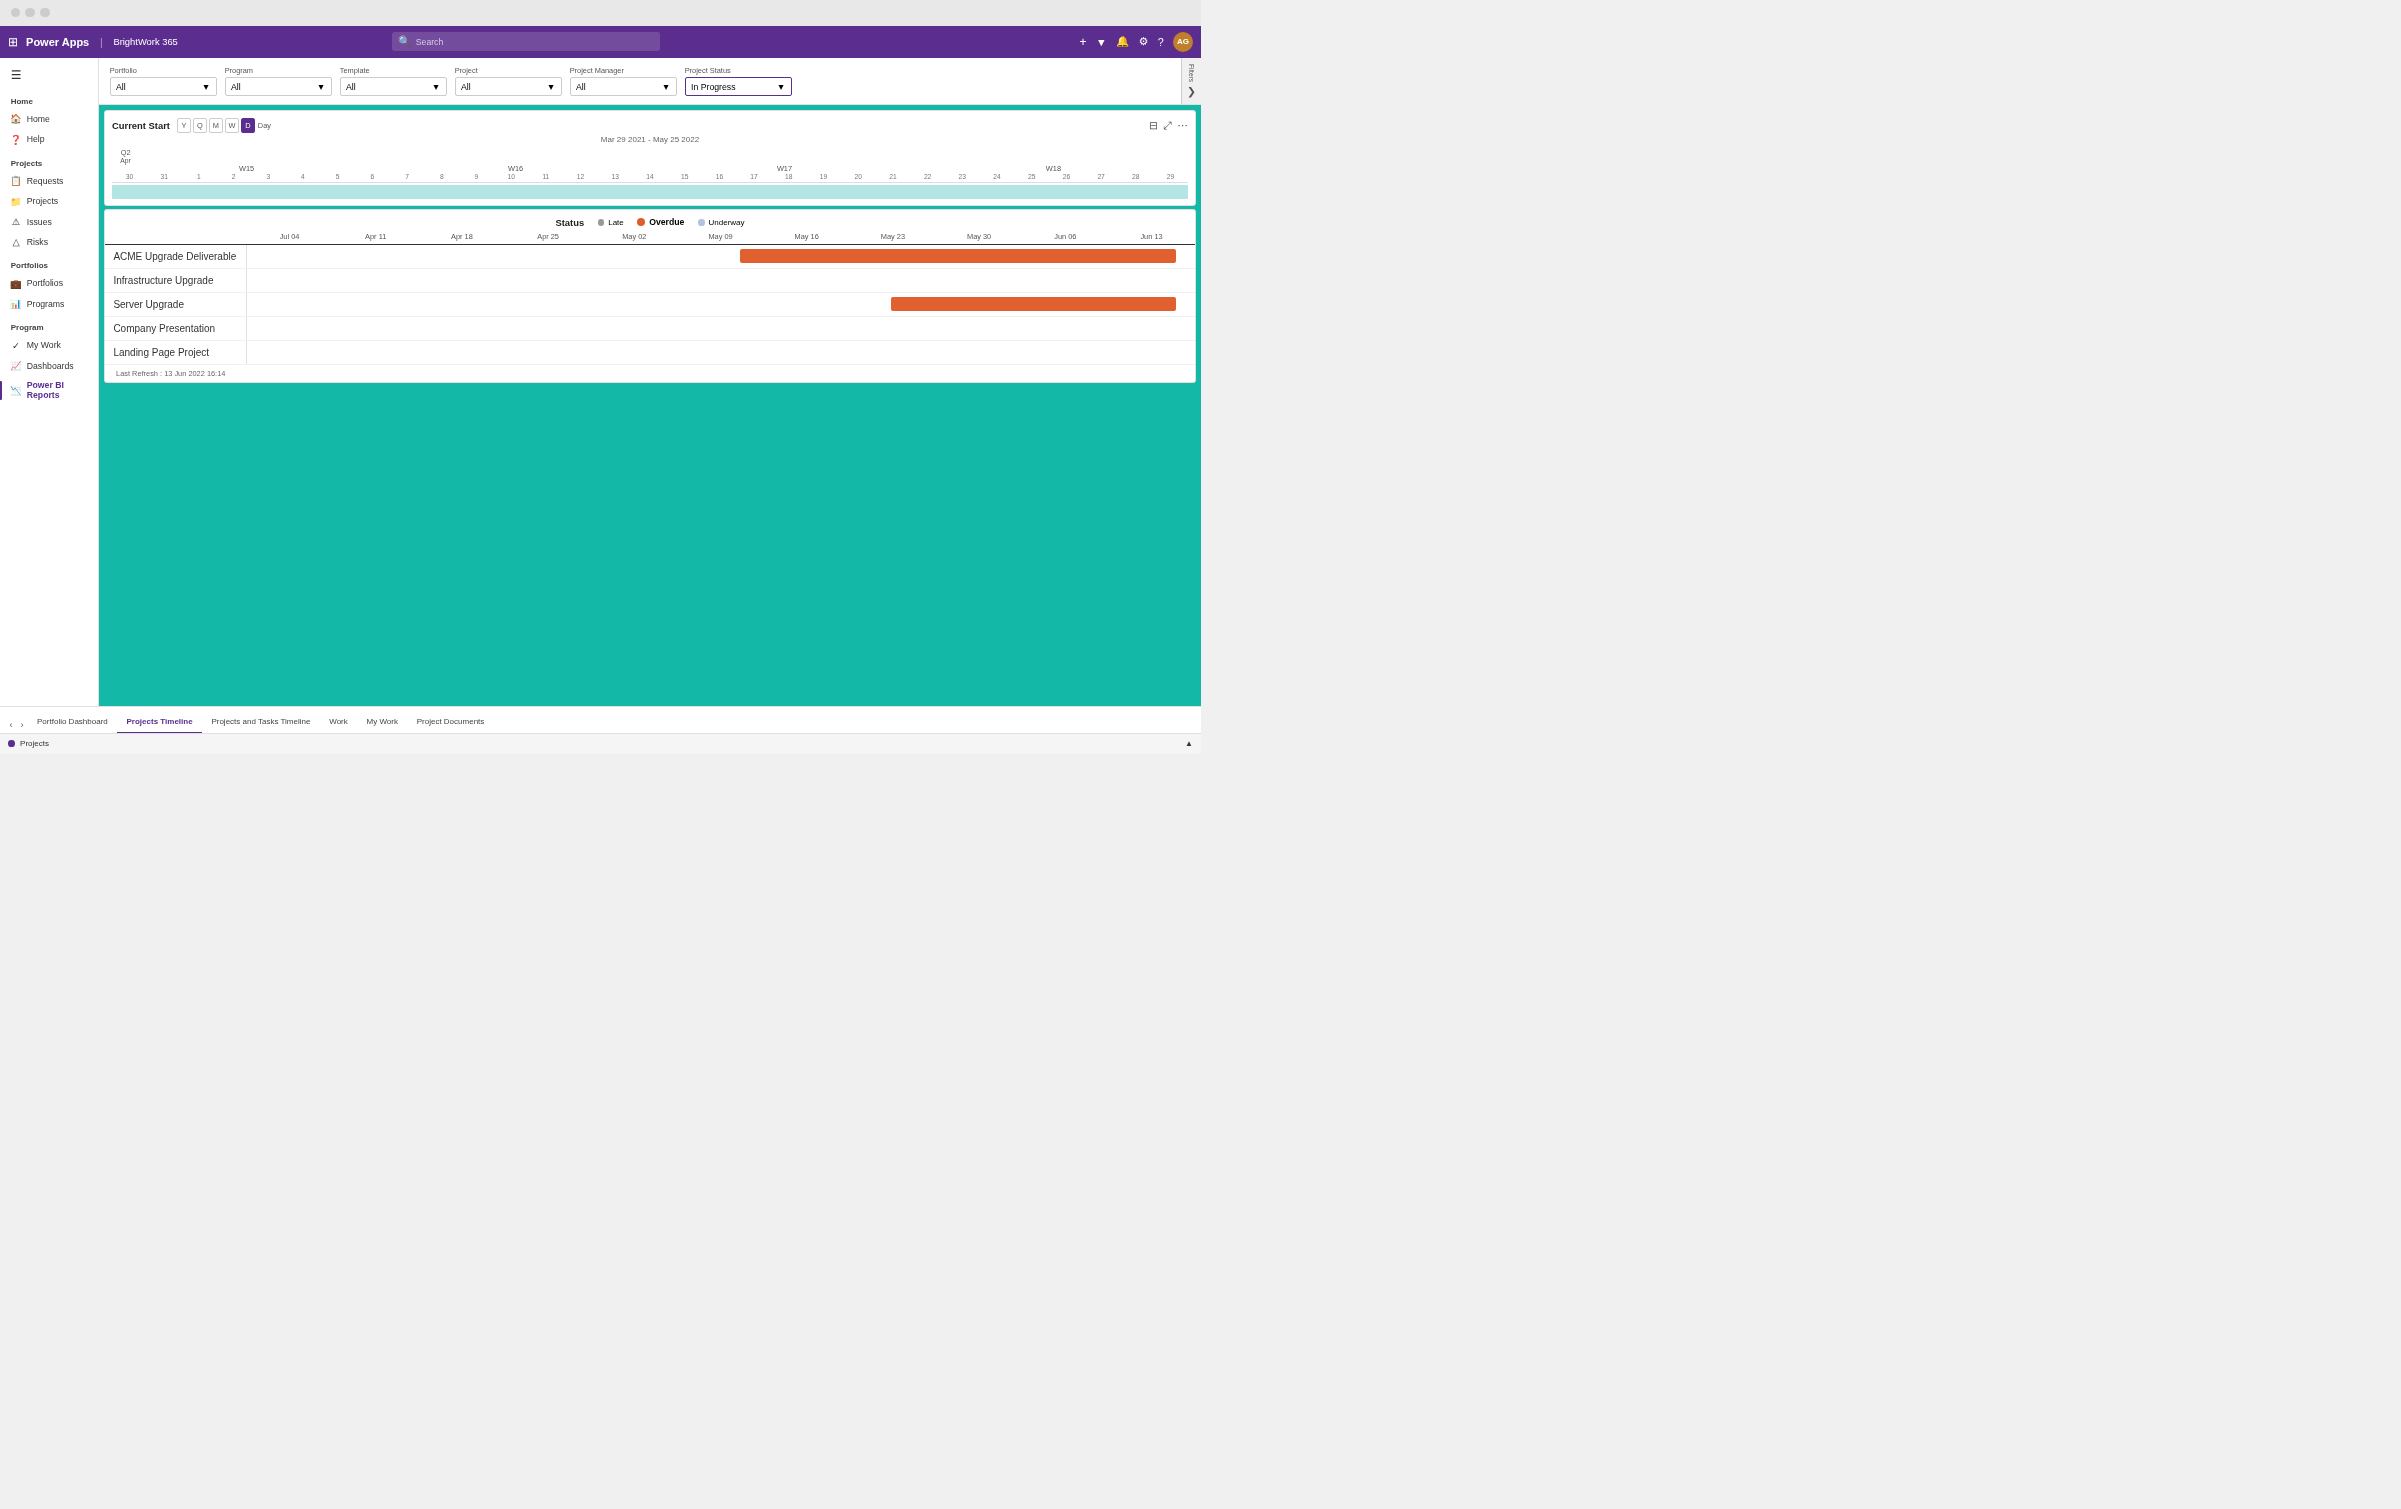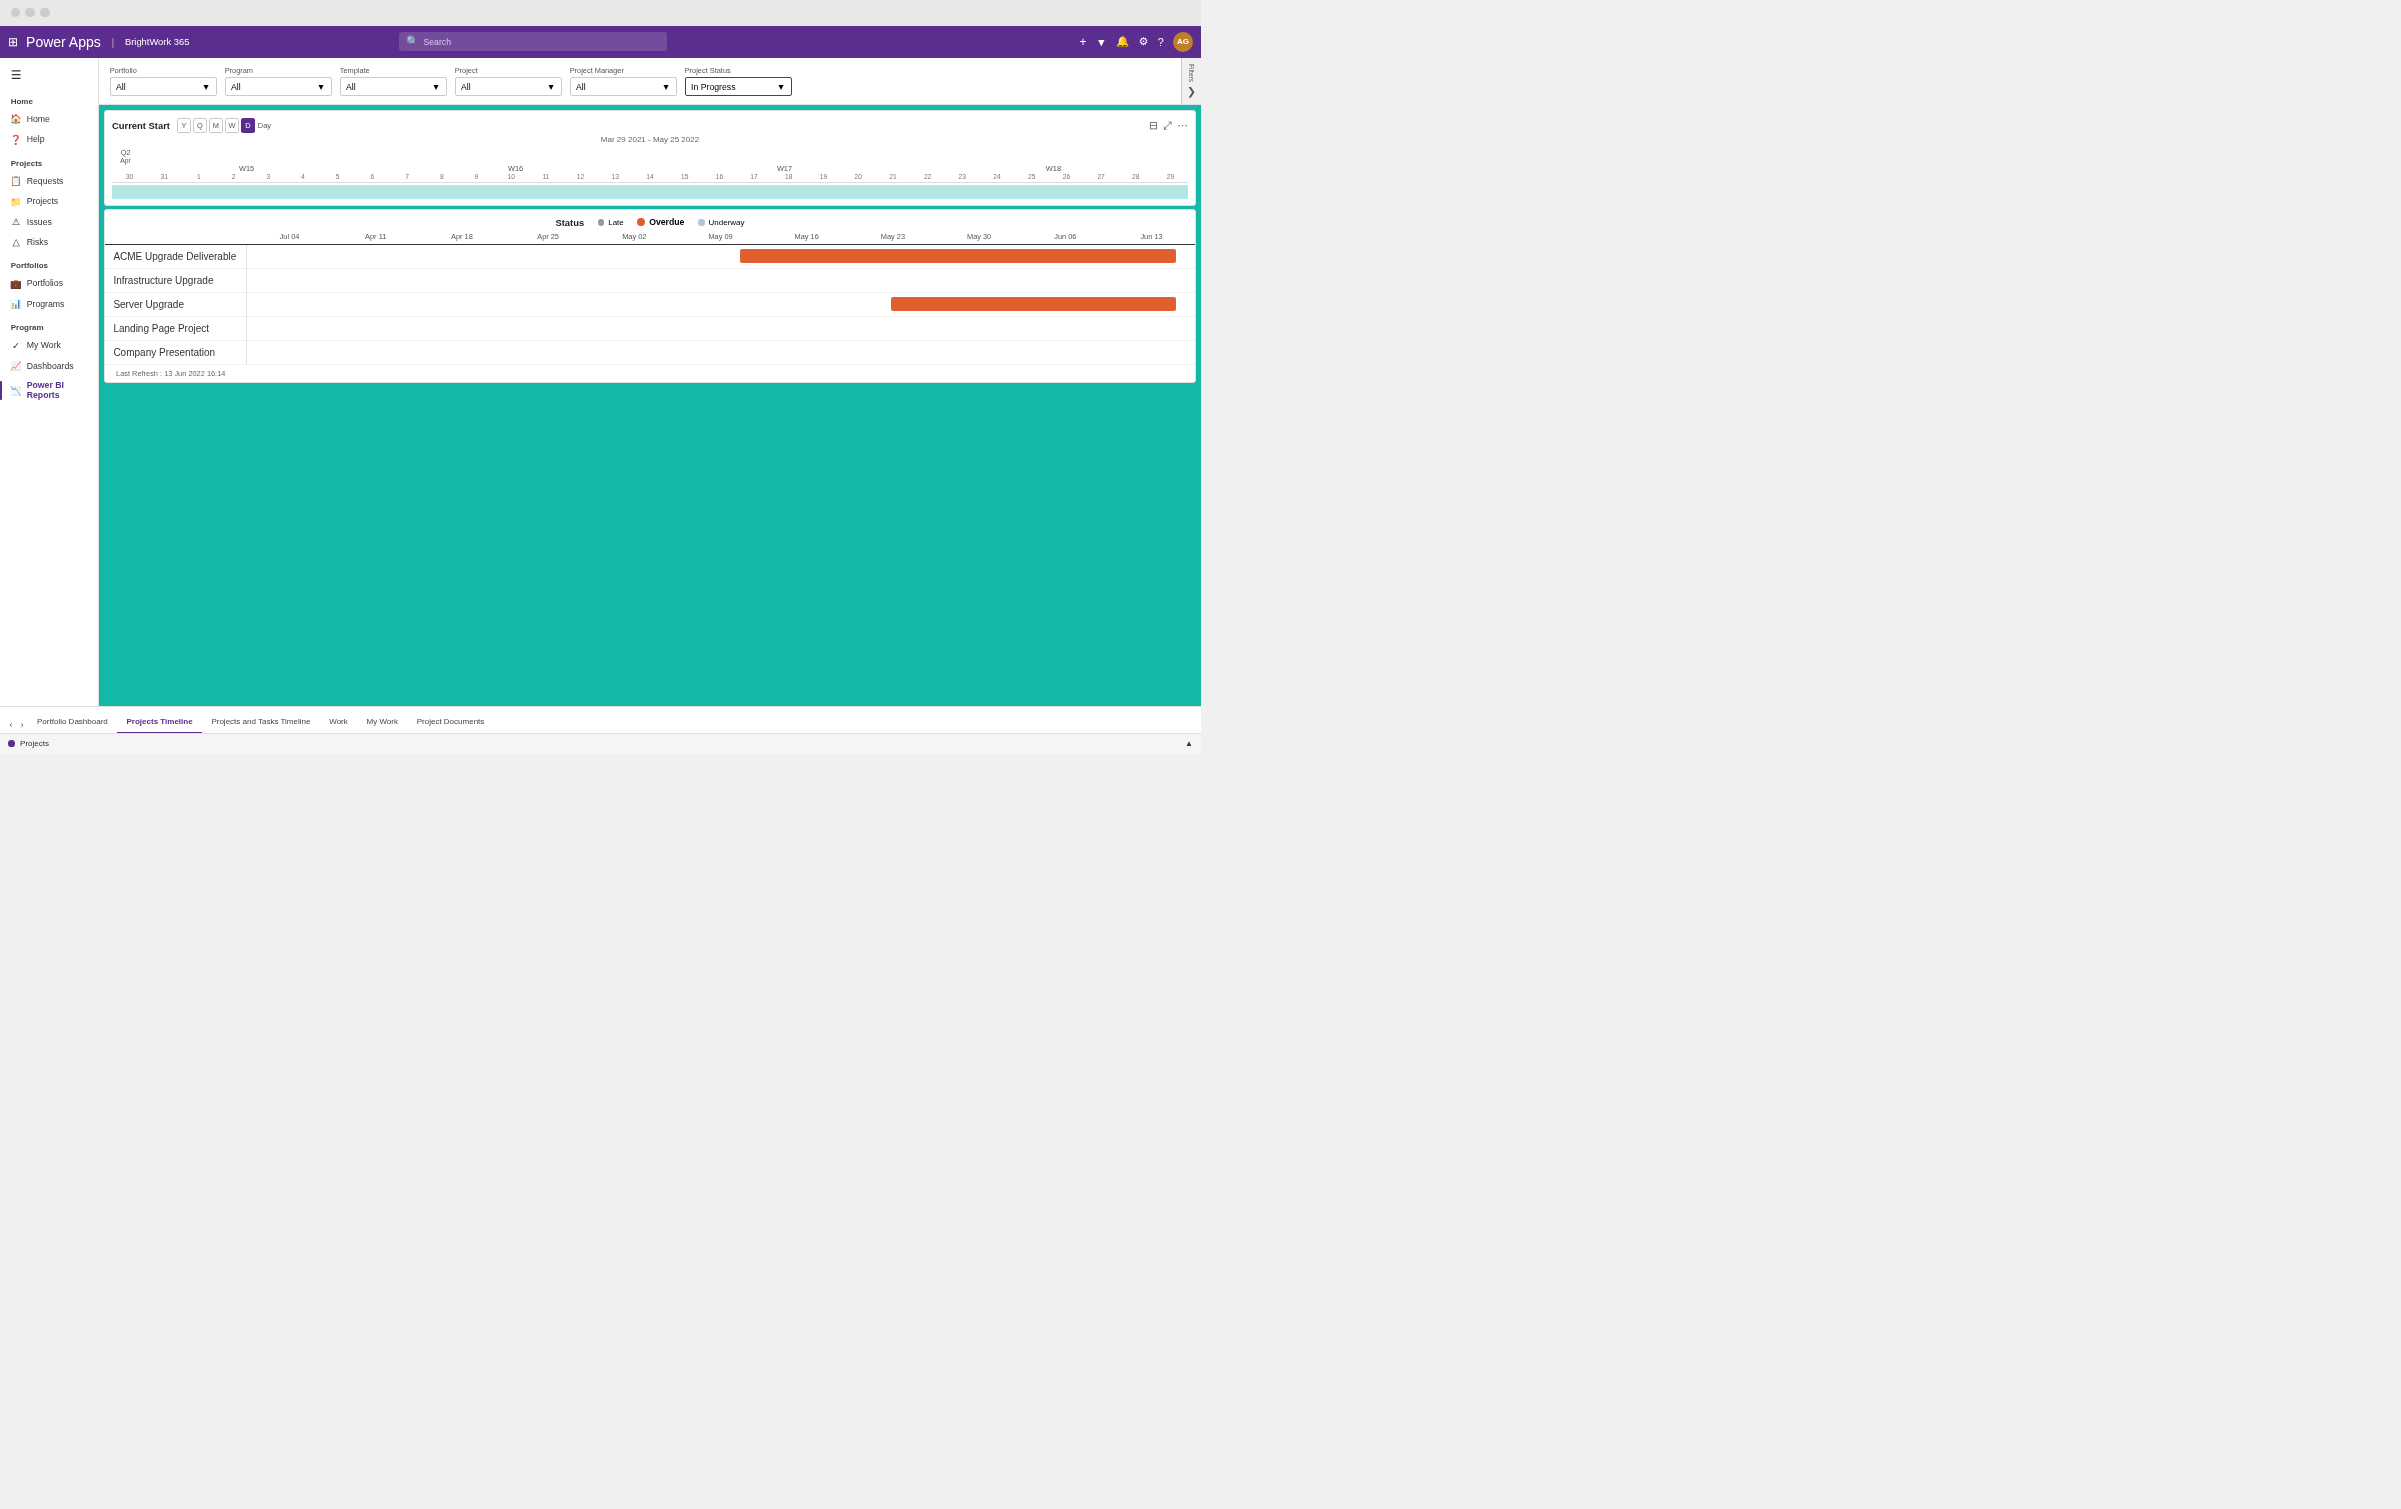--- a/index.html
+++ b/index.html
@@ -22,21 +22,21 @@
     .top-nav {
       background: #5b2d8e;
       height: 32px;
       display: flex;
       align-items: center;
       padding: 0 8px;
       gap: 8px;
       color: white;
     }
     .top-nav-apps-icon { font-size: 12px; cursor: pointer; color: white; }
-    .top-nav-brand { font-size: 14px; font-weight: 400; color: white; }
+    .top-nav-brand { font-size: 11px; font-weight: 700; color: white; }
     .top-nav-separator { color: rgba(255,255,255,0.5); margin: 0 2.7px; }
     .top-nav-app-name { font-size: 9.4px; color: white; }
     .top-nav-search {
       flex: 1;
       max-width: 268px;
       margin: 0 auto;
       display: flex;
       align-items: center;
       background: rgba(255,255,255,0.15);
       border-radius: 2.7px;
@@ -459,26 +459,26 @@
       </div>
 
       <div class="project-row">
         <div class="project-name">Server Upgrade</div>
         <div class="project-bar-area">
           <div class="gantt-bar overdue" style="left:68%; width:30%;"></div>
         </div>
       </div>
 
       <div class="project-row">
+        <div class="project-name">Company Presentation</div>
+        <div class="project-bar-area"></div>
+      </div>
+
+      <div class="project-row">
         <div class="project-name">Landing Page Project</div>
-        <div class="project-bar-area"></div>
-      </div>
-
-      <div class="project-row">
-        <div class="project-name">Company Presentation</div>
         <div class="project-bar-area"></div>
       </div>
 
       <div style="font-size:7.4px; color:#666; padding:4px 10.7px;">Last Refresh :  13 Jun 2022 16:14</div>
     </div>
 
   </div>
 </div>
 
 <div class="bottom-tabs">

